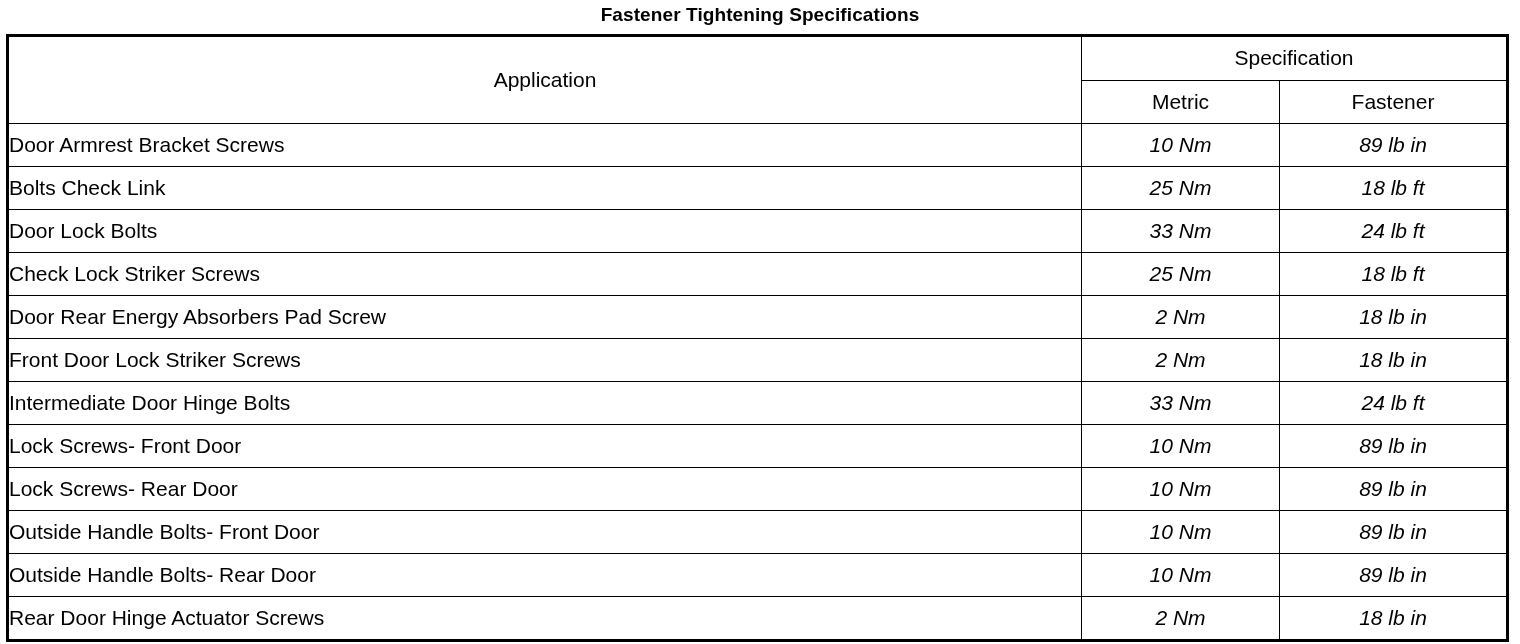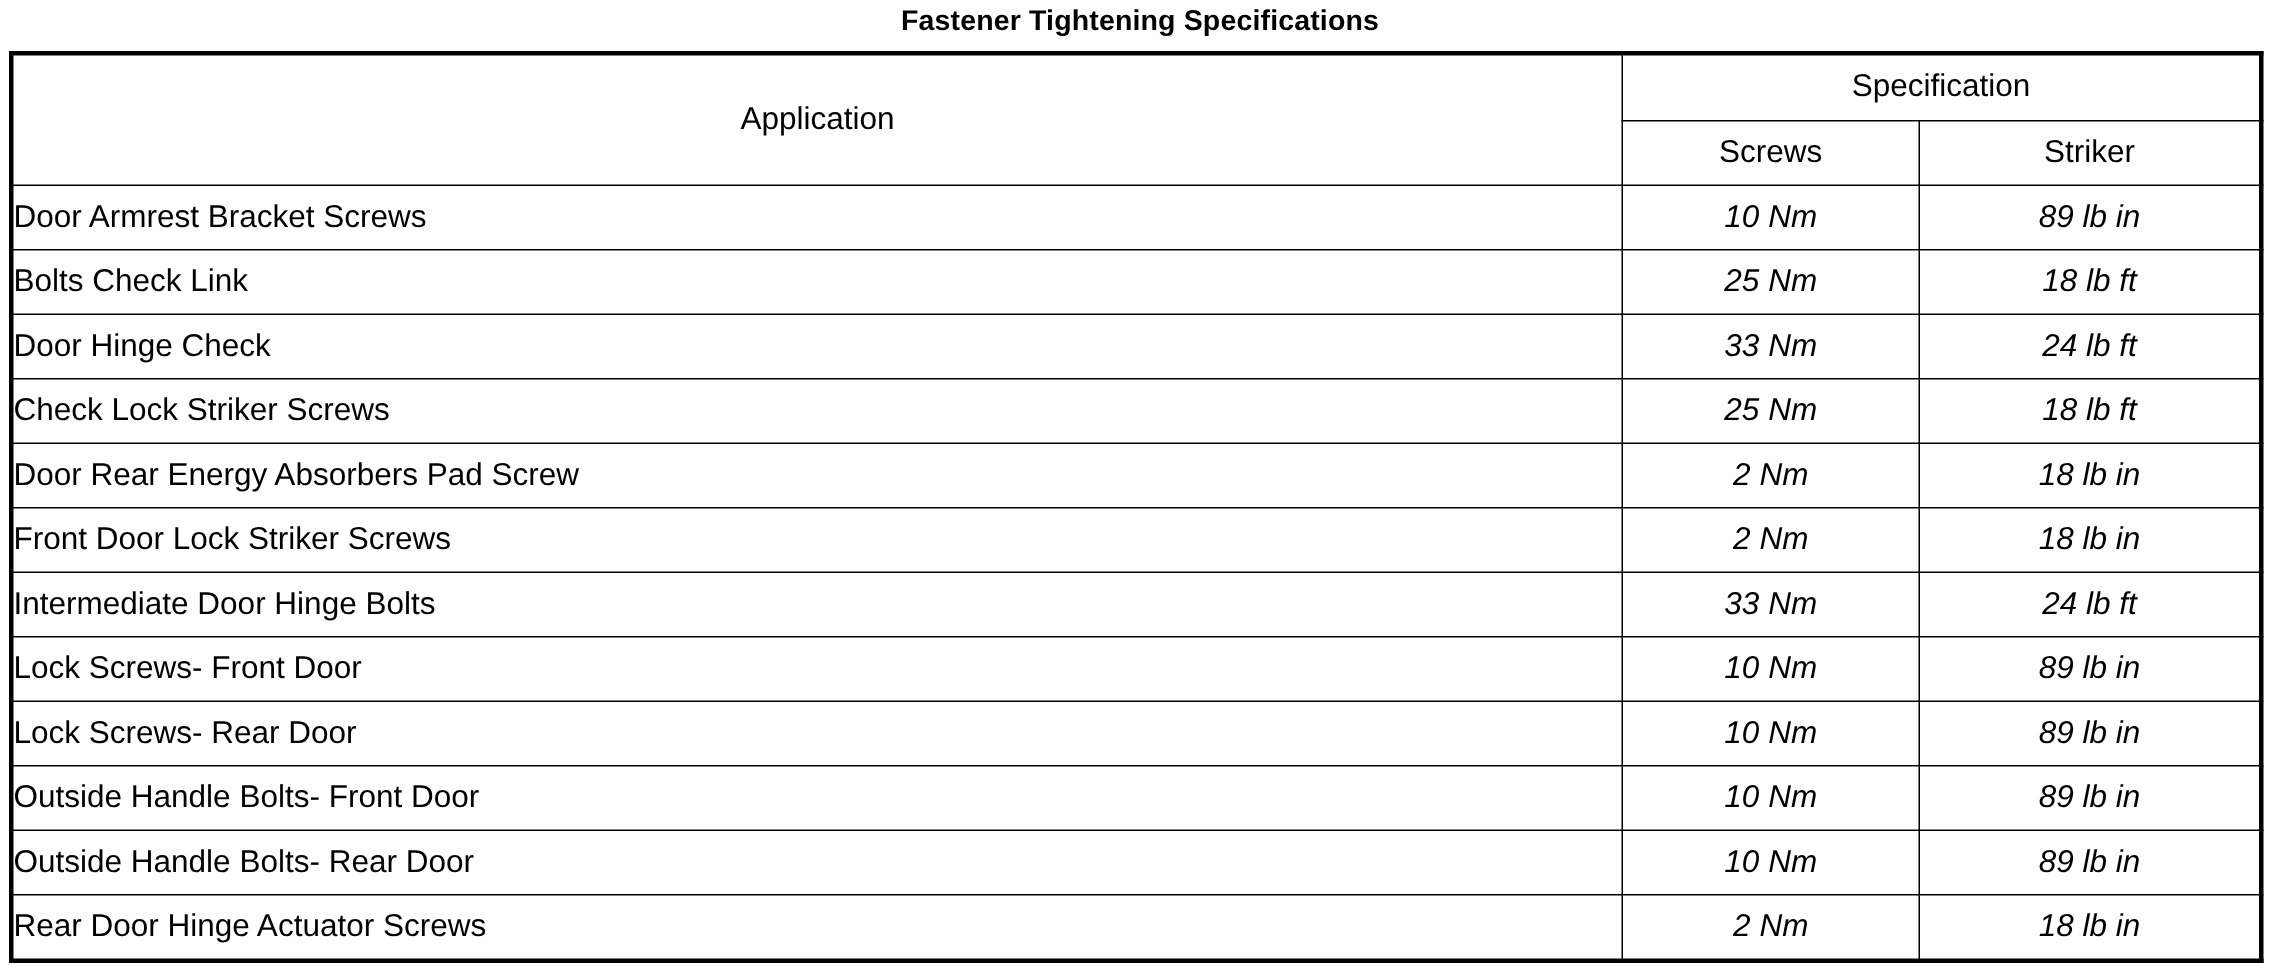--- a/index.html
+++ b/index.html
@@ -89,37 +89,37 @@
       <col class="c-app">
       <col class="c-metric">
       <col class="c-english">
     </colgroup>
     <thead>
       <tr>
         <th class="app-head" rowspan="2">Application</th>
         <th class="spec-head" colspan="2">Specification</th>
       </tr>
       <tr>
-        <th class="sub-head">Screws</th>
-        <th class="sub-head">Striker</th>
+        <th class="sub-head">Metric</th>
+        <th class="sub-head">Fastener</th>
       </tr>
     </thead>
     <tbody id="table-body">
         <tr>
           <td class="app-cell">Door Armrest Bracket Screws</td>
           <td class="val-cell">10 Nm</td>
           <td class="val-cell">89 lb in</td>
         </tr>
         <tr>
           <td class="app-cell">Bolts Check Link</td>
           <td class="val-cell">25 Nm</td>
           <td class="val-cell">18 lb ft</td>
         </tr>
         <tr>
-          <td class="app-cell">Door Hinge Check</td>
+          <td class="app-cell">Door Lock Bolts</td>
           <td class="val-cell">33 Nm</td>
           <td class="val-cell">24 lb ft</td>
         </tr>
         <tr>
           <td class="app-cell">Check Lock Striker Screws</td>
           <td class="val-cell">25 Nm</td>
           <td class="val-cell">18 lb ft</td>
         </tr>
         <tr>
           <td class="app-cell">Door Rear Energy Absorbers Pad Screw</td>

